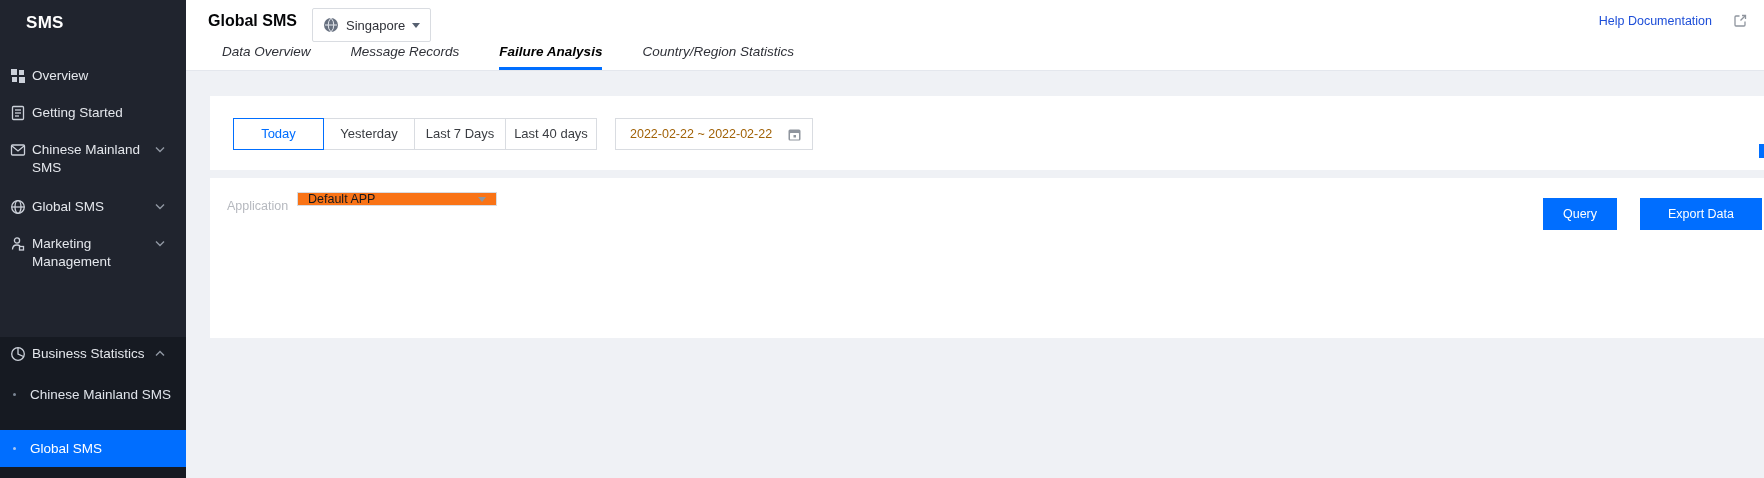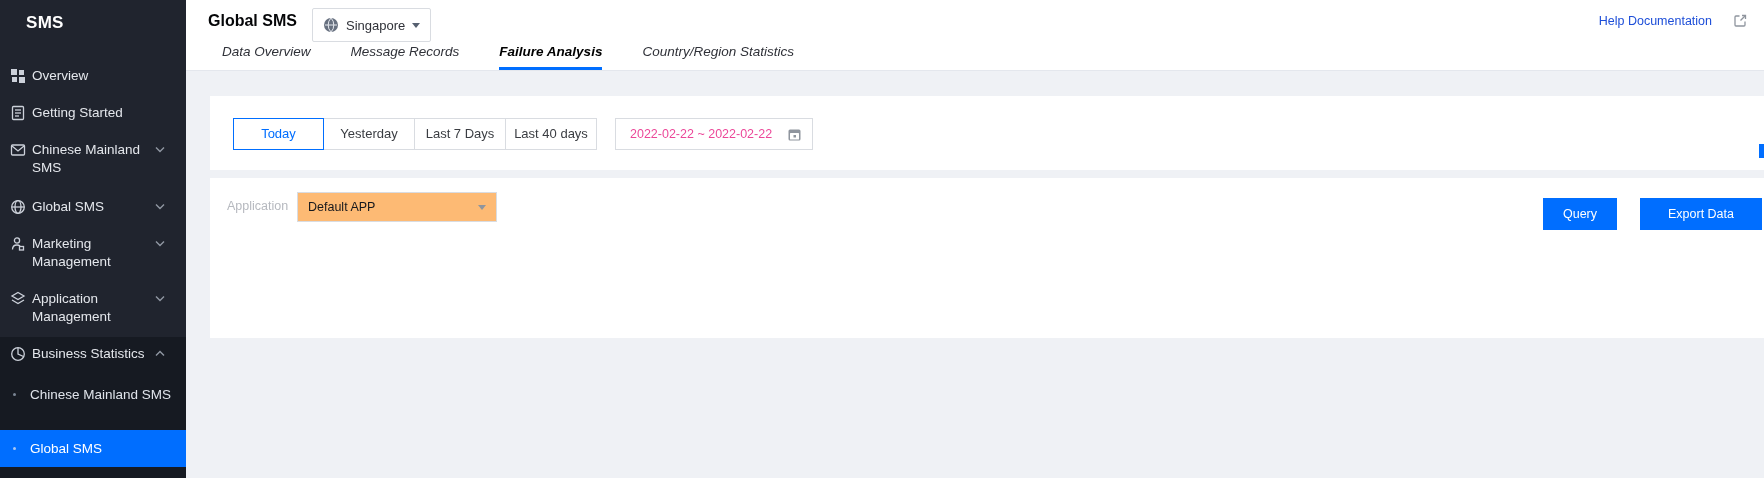--- a/index.html
+++ b/index.html
@@ -34,26 +34,26 @@
   .tab{margin-right:40px;padding-bottom:11px;font-size:13.5px;color:#2f3138;cursor:pointer;white-space:nowrap;}
   .tab.active{font-weight:bold;color:#000;border-bottom:3px solid #006eff;padding-bottom:8px;}
 
   
   .card{position:absolute;background:#ffffff;}
   .card-filters{left:210px;top:96px;width:1554px;height:74px;}
   .presets{position:absolute;left:23px;top:22px;display:flex;}
   .preset{width:91px;height:32px;line-height:30px;text-align:center;font-size:13px;color:#3a3d42;background:#fff;border:1px solid #d9dce1;border-left:none;box-sizing:border-box;cursor:pointer;}
   .preset:first-child{border-left:1px solid #d9dce1;}
   .preset.active{border:1px solid #006eff;color:#006eff;position:relative;z-index:1;}
-  .date-range{position:absolute;left:405px;top:22px;width:198px;height:32px;border:1px solid #d9dce1;box-sizing:border-box;background:#fff;display:flex;align-items:center;justify-content:space-between;padding:0 10px 0 14px;font-size:12.5px;color:#ec4899;cursor:pointer;}
+  .date-range{position:absolute;left:405px;top:22px;width:198px;height:32px;border:1px solid #d9dce1;box-sizing:border-box;background:#fff;display:flex;align-items:center;justify-content:space-between;padding:0 10px 0 14px;font-size:12.5px;color:#a16207;cursor:pointer;}
 
   
   .card-main{left:210px;top:178px;width:1554px;height:160px;}
   .app-label{position:absolute;left:17px;top:21px;font-size:12.5px;color:#b6b9bf;}
-  .app-select{position:absolute;left:87px;top:14px;width:200px;height:30px;border:1px solid #d9dce1;box-sizing:border-box;background:#fdba74;display:flex;align-items:center;justify-content:space-between;padding:0 10px;font-size:12.5px;color:#16181d;cursor:pointer;}
+  .app-select{position:absolute;left:87px;top:14px;width:200px;height:14px;border:1px solid #d9dce1;box-sizing:border-box;background:#f97316;display:flex;align-items:center;justify-content:space-between;padding:0 10px;font-size:12.5px;color:#16181d;cursor:pointer;}
   .app-select .caret{width:0;height:0;border-left:4px solid transparent;border-right:4px solid transparent;border-top:5px solid #8f959e;}
   .btn{position:absolute;top:20px;height:32px;background:#006eff;color:#fff;border:none;font-size:12.5px;font-family:"Liberation Sans",sans-serif;cursor:pointer;}
   .btn-query{left:1333px;width:74px;}
   .btn-export{left:1430px;width:122px;}
 
   .table{position:absolute;left:13px;top:84px;width:1528px;border:1px solid #e2e5e9;box-sizing:border-box;background:#fff;}
   .thead{display:flex;height:42px;align-items:center;border-bottom:1px solid #e8eaee;color:#9297a0;font-size:12.5px;font-weight:bold;}
   .th{box-sizing:border-box;padding-left:10px;}
   .th-1{width:330px;}.th-2{width:427px;}.th-3{width:331px;}.th-4{flex:1;}
   .loading-row{height:30px;display:flex;align-items:center;justify-content:center;gap:9px;font-size:12.5px;color:#1f2329;}
@@ -138,34 +138,20 @@
           </svg>
       </span>
       <span class="nav-label">Marketing Management</span>
       <span class="nav-chevron">
         <svg width="10" height="7" viewBox="0 0 10 7" fill="none" stroke="#9097a3" stroke-width="1.4">
             <polyline points="1,1.5 5,5.5 9,1.5"></polyline>
           </svg>
       </span>
     </div>
 
-    <div class="nav-item" style="top:290px">
-      <span class="nav-icon">
-        <svg width="16" height="16" viewBox="0 0 16 16" fill="none" stroke="#ccd1da" stroke-width="1.3">
-            <polygon points="8,1.5 14,5 8,8.5 2,5"></polygon>
-            <polyline points="2,9 8,12.5 14,9"></polyline>
-          </svg>
-      </span>
-      <span class="nav-label">Application Management</span>
-      <span class="nav-chevron">
-        <svg width="10" height="7" viewBox="0 0 10 7" fill="none" stroke="#9097a3" stroke-width="1.4">
-            <polyline points="1,1.5 5,5.5 9,1.5"></polyline>
-          </svg>
-      </span>
-    </div>
 
     <div class="nav-group-bg"></div>
 
     <div class="nav-item" style="top:345px">
       <span class="nav-icon">
         <svg width="16" height="16" viewBox="0 0 16 16" fill="none" stroke="#ccd1da" stroke-width="1.3">
             <circle cx="8" cy="8" r="6.3"></circle>
             <polyline points="8,2 8,8 13.5,10.5"></polyline>
           </svg>
       </span>

